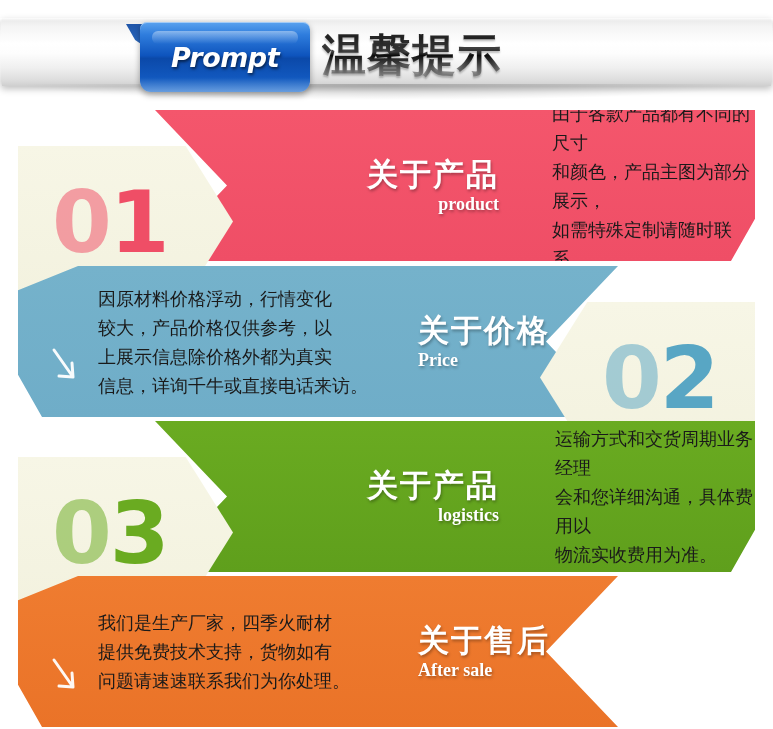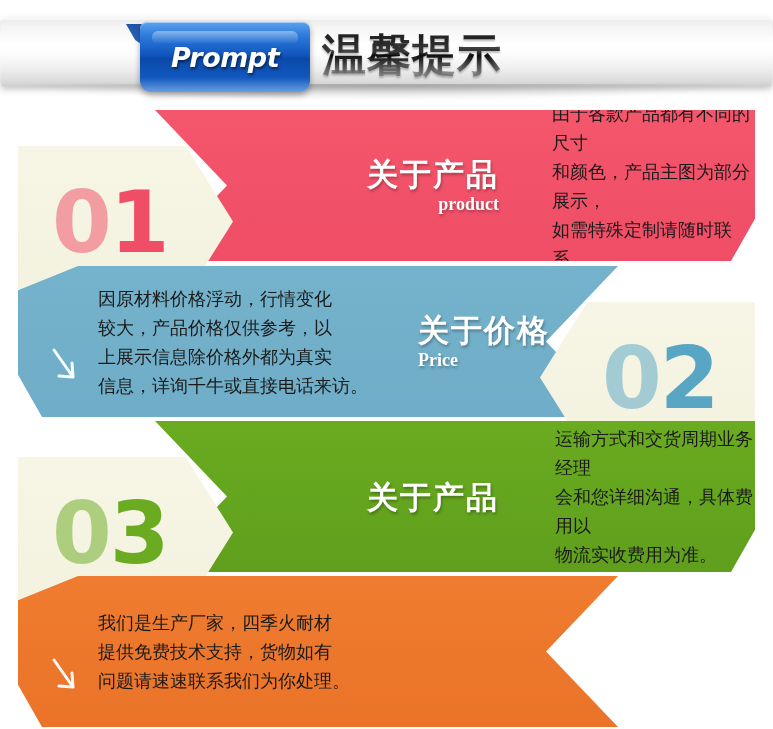--- a/index.html
+++ b/index.html
@@ -233,33 +233,38 @@
   </div>
   <div class="panel cream right">
     <div class="num n-blue"><span class="d1">0</span><span class="d2">2</span></div>
   </div>
 </div>
 
 <div class="row" id="row3">
   <div class="panel body-shape point-right c-green">
     <div class="head ralign" id="r3-head">
       <div class="cn">关于产品</div>
+      <div class="en">logistics</div>
     </div>
     <div class="para" id="r3-para">运输方式和交货周期业务经理
 会和您详细沟通，具体费用以
 物流实收费用为准。</div>
 
   </div>
   <div class="panel cream left">
     <div class="num n-green"><span class="d1">0</span><span class="d2">3</span></div>
   </div>
 </div>
 
 <div class="row" id="row4">
   <div class="panel body-shape point-left c-orange">
+    <div class="head lalign" id="r4-head">
+      <div class="cn">关于售后</div>
+      <div class="en">After sale</div>
+    </div>
     <div class="para" id="r4-para">我们是生产厂家，四季火耐材
 提供免费技术支持，货物如有
 问题请速速联系我们为你处理。</div>
     <div class="arrow" id="r4-arrow">
       <svg viewBox="0 0 34 40">
           <path d="M6 4 L25 31 M25 31 L11 30 M25 31 L24 17" stroke="#ffffff" stroke-width="3" fill="none" stroke-linecap="round"></path>
         </svg>
     </div>
   </div>
 </div>

